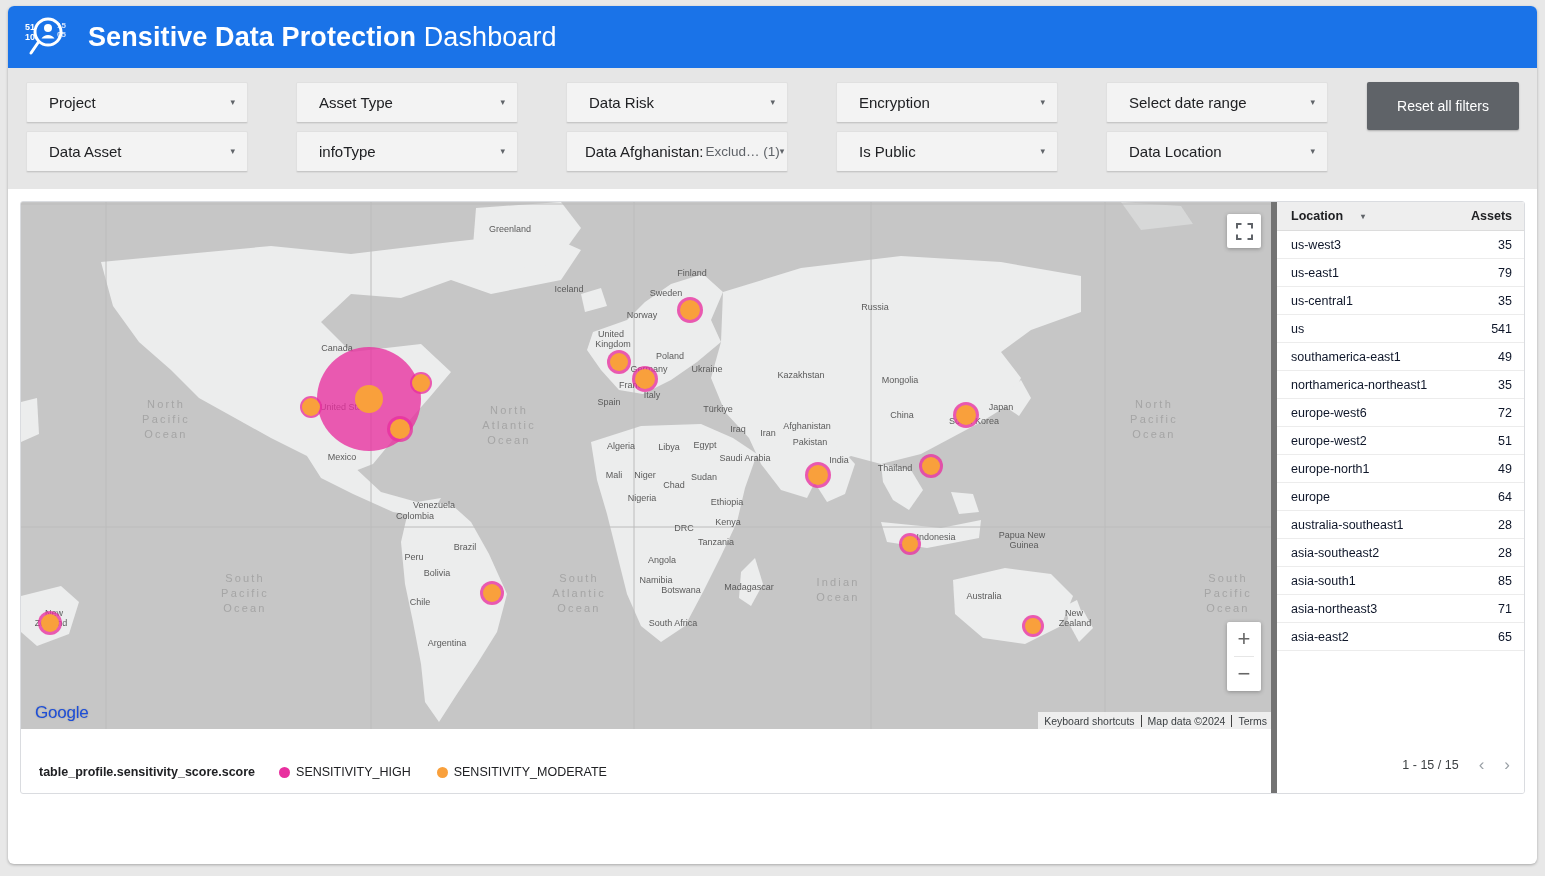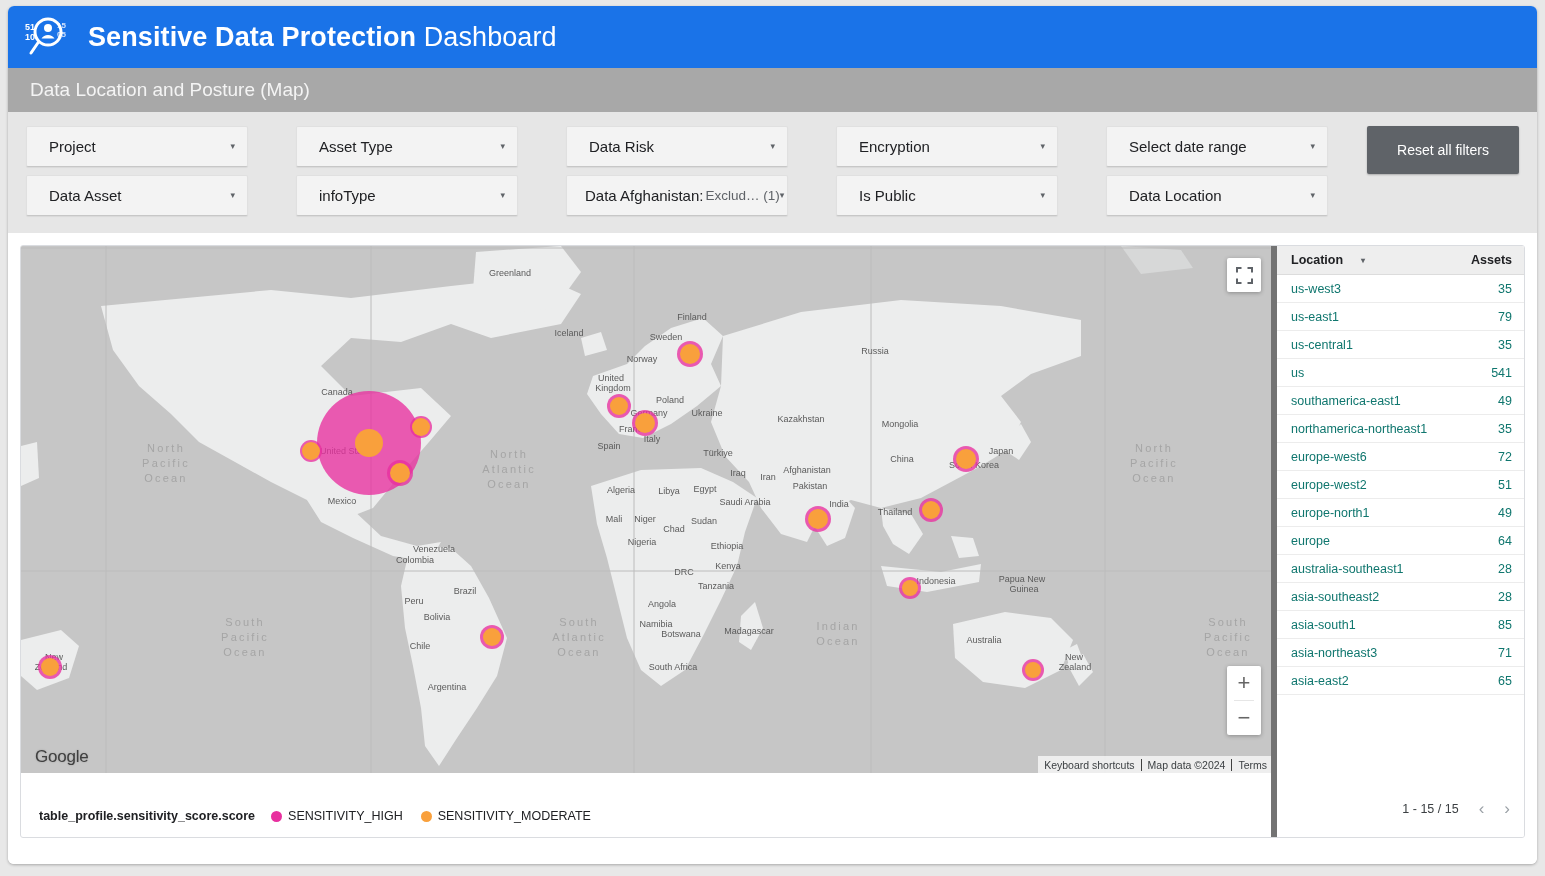--- a/index.html
+++ b/index.html
@@ -133,21 +133,21 @@
     box-shadow: 0 1px 4px rgba(0,0,0,.3);
     cursor: pointer;
   }
   .zoom-ctl div {
     height: 34px; display: flex; align-items: center; justify-content: center;
     color: #666; font-size: 22px; line-height: 1; user-select: none;
   }
   .zoom-ctl .sep { height: 1px; background: #e6e6e6; margin: 0 7px; }
   .gmaps-logo {
     position: absolute; left: 14px; bottom: 6px;
-    color: #404040; font-size: 17px; font-weight: 500;
+    color: #1d4ed8; font-size: 17px; font-weight: 500;
     text-shadow: 0 0 2px rgba(0,0,0,.22);
     letter-spacing: -.2px;
   }
   .attrib {
     position: absolute; right: 0; bottom: 0;
     background: rgba(245,245,245,.85);
     display: flex; align-items: center;
     height: 17px; font-size: 10.5px; color: #3c4043;
   }
   .attrib span { padding: 0 6px; }
@@ -166,37 +166,37 @@
     height: 29px; background: #eeeeee;
     border-bottom: 1px solid #dcdcdc;
     padding: 0 12px 0 14px;
     font-size: 12.5px; font-weight: 700; color: #202124;
   }
   .thead .sort { font-size: 8px; margin-left: 18px; color: #5f6368; }
   .thead .right { margin-left: auto; }
   .trow {
     display: flex; align-items: center;
     height: 28px; padding: 0 12px 0 14px;
-    font-size: 12.5px; color: #0f766e;
+    font-size: 12.5px; color: #0f172a;
     border-bottom: 1px solid #ececec;
     cursor: pointer;
   }
   .trow .right { margin-left: auto; }
   .pager {
     position: absolute; left: 0; right: 0; bottom: 22px;
     display: flex; align-items: center; justify-content: flex-end;
     padding-right: 14px; gap: 20px;
     font-size: 12.5px; color: #3c4043;
   }
   .pager .arrow { color: #9aa0a6; font-size: 17px; cursor: pointer; line-height: 1; }
 
   
   .legend {
     position: absolute; left: 18px; bottom: 14px;
-    display: flex; align-items: flex-start; gap: 8px;
+    display: flex; align-items: flex-start; gap: 16px;
     font-size: 12.5px; color: #202124;
   }
   .legend .lg-title { font-weight: 700; margin-right: 8px; }
   .legend .sw {
     width: 11px; height: 11px; border-radius: 50%; display: inline-block;
   }
   .legend .item { display: flex; align-items: center; gap: 6px; margin-right: 10px; }
 </style>
 </head>
 <body>
@@ -214,23 +214,20 @@
         <circle cx="28" cy="15" r="4" fill="#ffffff"></circle>
         <path d="M21.5 25.5 a7.5 7 0 0 1 13 0 z" fill="#ffffff"></path>
         <line x1="18.5" y1="29" x2="11" y2="40" stroke="#ffffff" stroke-width="3" stroke-linecap="round"></line>
       </svg>
     </div>
     <div class="title">
       <b>Sensitive Data Protection</b><span> Dashboard</span>
     </div>
   </div>
 
-  <div class="subheader">
-    <span>Data Location and Posture (Map)</span>
-  </div>
 
   <div class="filterbar">
     <div class="filter-grid">
 
       <div class="filter">
         <span class="flabel">Project</span>
         <span class="caret">▾</span>
       </div>
       <div class="filter">
         <span class="flabel">Asset Type</span>

